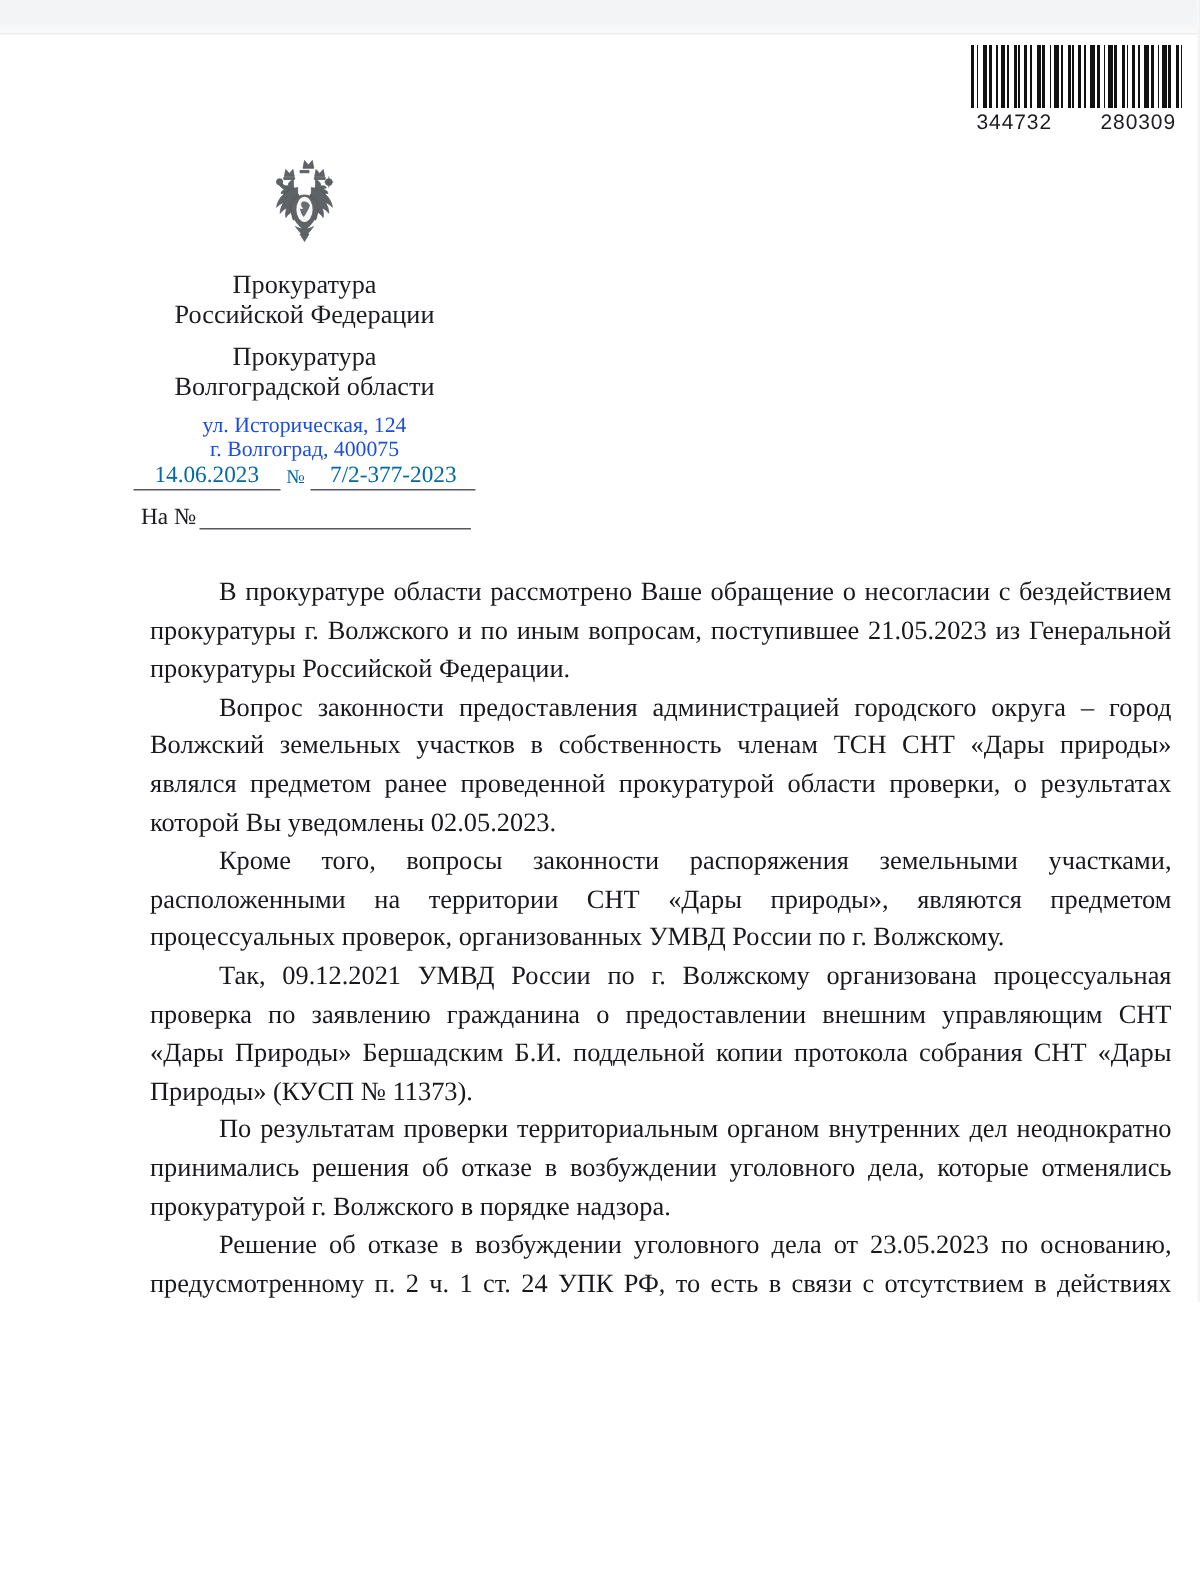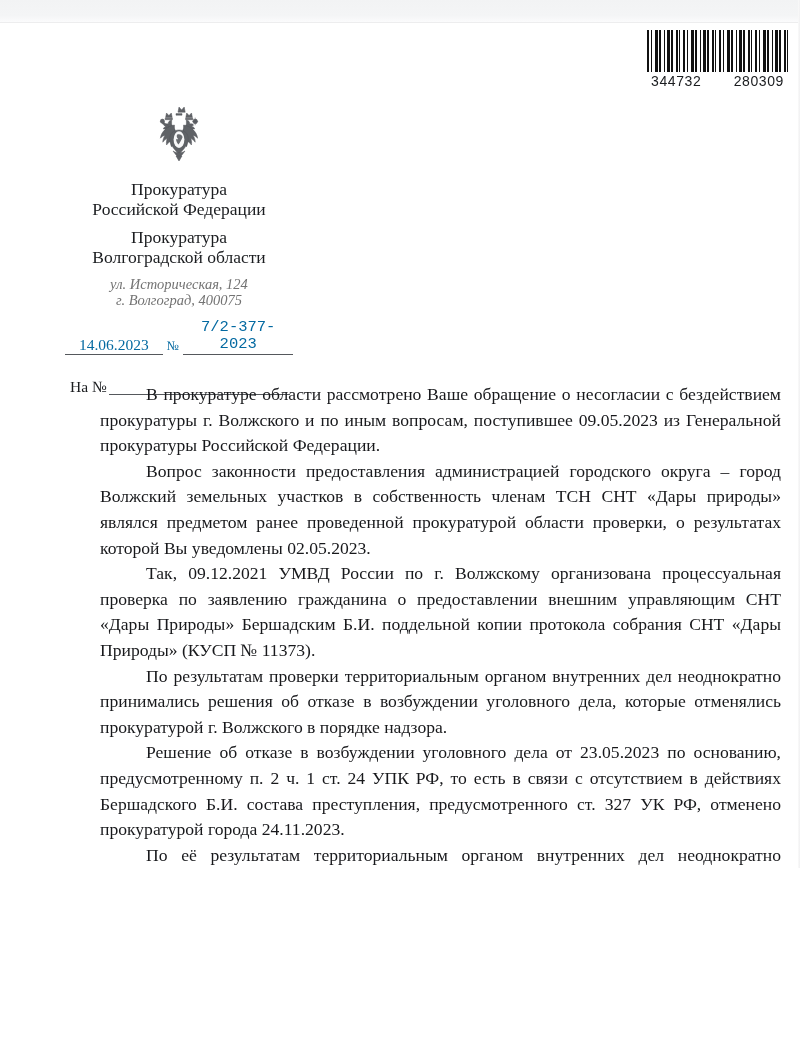--- a/index.html
+++ b/index.html
@@ -73,21 +73,21 @@
     color: #1a1c1f;
     display: flex;
     justify-content: space-between;
     padding: 0 6px;
     box-sizing: border-box;
   }
 
   
   .letterhead {
     position: absolute;
-    left: 68px;
+    left: 92px;
     top: 104px;
     width: 222px;
     text-align: center;
   }
   .emblem {
     width: 64px;
     height: 66px;
     margin: 0 auto 10px auto;
     display: block;
     opacity: 0.88;
@@ -102,24 +102,22 @@
   .org-region {
     font-size: 17.5px;
     line-height: 19.5px;
     color: #1b1d20;
     margin-bottom: 10px;
     white-space: pre-line;
   }
   .address {
     font-size: 14.5px;
     line-height: 15.5px;
-    color: #737373;
+    color: #1d4ed8;
     white-space: pre-line;
-    margin-bottom: 11px;
-    font-style: italic;
   }
 
   
   .ref-row {
     display: flex;
     align-items: flex-end;
     justify-content: center;
     font-size: 15.5px;
     color: #0369a1;
     gap: 4px;
@@ -134,24 +132,23 @@
   .ref-no-label {
     font-size: 13px;
     padding-bottom: 1px;
   }
   .ref-number {
     border-bottom: 1.2px solid #55585c;
     padding: 0 3px 1px 3px;
     min-width: 104px;
     text-align: center;
     line-height: 17px;
-    font-family: Liberation Mono, monospace;
   }
   .onref-row {
-    margin-top: 23px;
+    margin-top: 9px;
     display: flex;
     align-items: flex-end;
     font-size: 15.5px;
     color: #1b1d20;
     padding-left: 2px;
   }
   .onref-label {
     white-space: nowrap;
     line-height: 17px;
   }
@@ -247,21 +244,22 @@
       <span class="ref-number">7/2-377-2023</span>
     </div>
 
     <div class="onref-row">
       <span class="onref-label">На №</span>
       <span class="onref-blank"></span>
     </div>
   </div>
 
   <div class="body-text">
-    <p>В прокуратуре области рассмотрено Ваше обращение о несогласии с бездействием прокуратуры г. Волжского и по иным вопросам, поступившее 09.05.2023 из Генеральной прокуратуры Российской Федерации.</p>
+    <p>В прокуратуре области рассмотрено Ваше обращение о несогласии с бездействием прокуратуры г. Волжского и по иным вопросам, поступившее 21.05.2023 из Генеральной прокуратуры Российской Федерации.</p>
     <p>Вопрос законности предоставления администрацией городского округа – город Волжский земельных участков в собственность членам ТСН СНТ «Дары природы» являлся предметом ранее проведенной прокуратурой области проверки, о результатах которой Вы уведомлены 02.05.2023.</p>
+    <p>Кроме того, вопросы законности распоряжения земельными участками, расположенными на территории СНТ «Дары природы», являются предметом процессуальных проверок, организованных УМВД России по г. Волжскому.</p>
     <p>Так, 09.12.2021 УМВД России по г. Волжскому организована процессуальная проверка по заявлению гражданина о предоставлении внешним управляющим СНТ «Дары Природы» Бершадским Б.И. поддельной копии протокола собрания СНТ «Дары Природы» (КУСП № 11373).</p>
     <p>По результатам проверки территориальным органом внутренних дел неоднократно принимались решения об отказе в возбуждении уголовного дела, которые отменялись прокуратурой г. Волжского в порядке надзора.</p>
     <p>Решение об отказе в возбуждении уголовного дела от 23.05.2023 по основанию, предусмотренному п. 2 ч. 1 ст. 24 УПК РФ, то есть в связи с отсутствием в действиях Бершадского Б.И. состава преступления, предусмотренного ст. 327 УК РФ, отменено прокуратурой города 24.11.2023.</p>
     <p>По её результатам территориальным органом внутренних дел неоднократно принимались решения об отказе в возбуждении уголовного дела, которые отменялись прокуратурой города в порядке надзора.</p>
   </div>
 
 </div>
 
 </body></html>

